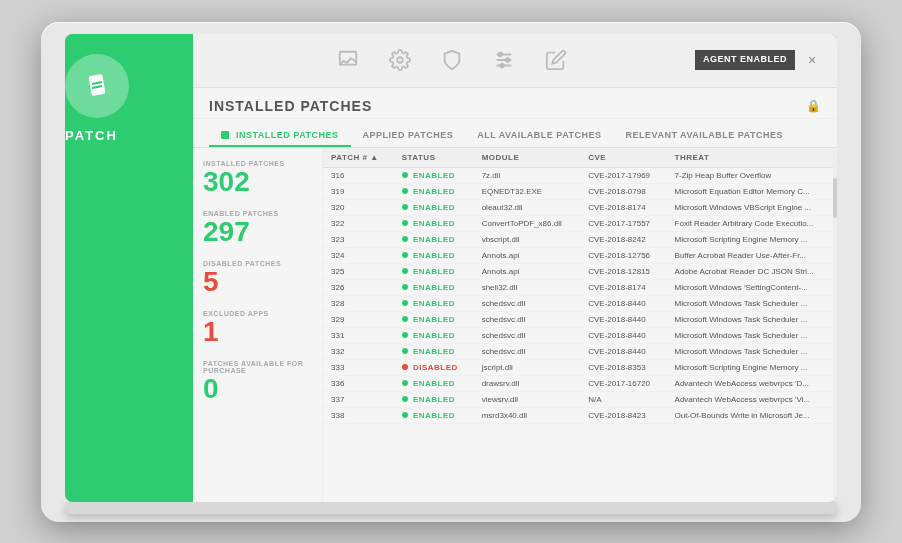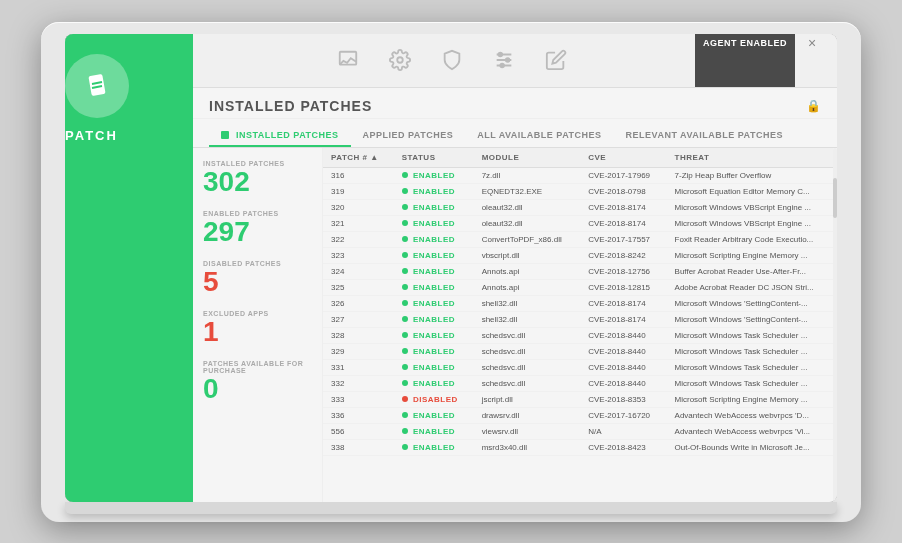--- a/index.html
+++ b/index.html
@@ -81,20 +81,21 @@
       display: flex;
       flex-direction: column;
       background: #f5f5f5;
       overflow: hidden;
     }
 
     
     .top-nav {
       background: #f0f0f0;
       display: flex;
+      align-items: center;
       padding: 0 16px;
       height: 54px;
       border-bottom: 1px solid #ddd;
       position: relative;
     }
 
     .nav-icons {
       display: flex;
       align-items: center;
       gap: 20px;
@@ -456,30 +457,20 @@
       <td>320</td>
       <td>
         <span class="status-dot green"></span>
         <span class="status-text green">ENABLED</span>
       </td>
       <td>oleaut32.dll</td>
       <td>CVE-2018-8174</td>
       <td style="max-width:150px; overflow:hidden; text-overflow:ellipsis;">Microsoft Windows VBScript Engine ...</td>
     </tr>
                     <tr>
-      <td>321</td>
-      <td>
-        <span class="status-dot green"></span>
-        <span class="status-text green">ENABLED</span>
-      </td>
-      <td>oleaut32.dll</td>
-      <td>CVE-2018-8174</td>
-      <td style="max-width:150px; overflow:hidden; text-overflow:ellipsis;">Microsoft Windows VBScript Engine ...</td>
-    </tr>
-                    <tr>
       <td>322</td>
       <td>
         <span class="status-dot green"></span>
         <span class="status-text green">ENABLED</span>
       </td>
       <td>ConvertToPDF_x86.dll</td>
       <td>CVE-2017-17557</td>
       <td style="max-width:150px; overflow:hidden; text-overflow:ellipsis;margin-left:26px;">Foxit Reader Arbitrary Code Executio...</td>
     </tr>
                     <tr>
@@ -516,30 +507,20 @@
       <td>326</td>
       <td>
         <span class="status-dot green"></span>
         <span class="status-text green">ENABLED</span>
       </td>
       <td>shell32.dll</td>
       <td>CVE-2018-8174</td>
       <td style="max-width:150px; overflow:hidden; text-overflow:ellipsis;">Microsoft Windows 'SettingContent-...</td>
     </tr>
                     <tr>
-      <td>327</td>
-      <td>
-        <span class="status-dot green"></span>
-        <span class="status-text green">ENABLED</span>
-      </td>
-      <td>shell32.dll</td>
-      <td>CVE-2018-8174</td>
-      <td style="max-width:150px; overflow:hidden; text-overflow:ellipsis;">Microsoft Windows 'SettingContent-...</td>
-    </tr>
-                    <tr>
       <td>328</td>
       <td>
         <span class="status-dot green"></span>
         <span class="status-text green">ENABLED</span>
       </td>
       <td>schedsvc.dll</td>
       <td>CVE-2018-8440</td>
       <td style="max-width:150px; overflow:hidden; text-overflow:ellipsis;">Microsoft Windows Task Scheduler ...</td>
     </tr>
                     <tr>
@@ -586,21 +567,21 @@
       <td>336</td>
       <td>
         <span class="status-dot green"></span>
         <span class="status-text green">ENABLED</span>
       </td>
       <td>drawsrv.dll</td>
       <td>CVE-2017-16720</td>
       <td style="max-width:150px; overflow:hidden; text-overflow:ellipsis;">Advantech WebAccess webvrpcs 'D...</td>
     </tr>
                     <tr>
-      <td>556</td>
+      <td>337</td>
       <td>
         <span class="status-dot green"></span>
         <span class="status-text green">ENABLED</span>
       </td>
       <td>viewsrv.dll</td>
       <td>N/A</td>
       <td style="max-width:150px; overflow:hidden; text-overflow:ellipsis;">Advantech WebAccess webvrpcs 'Vi...</td>
     </tr>
                     <tr>
       <td>338</td>

